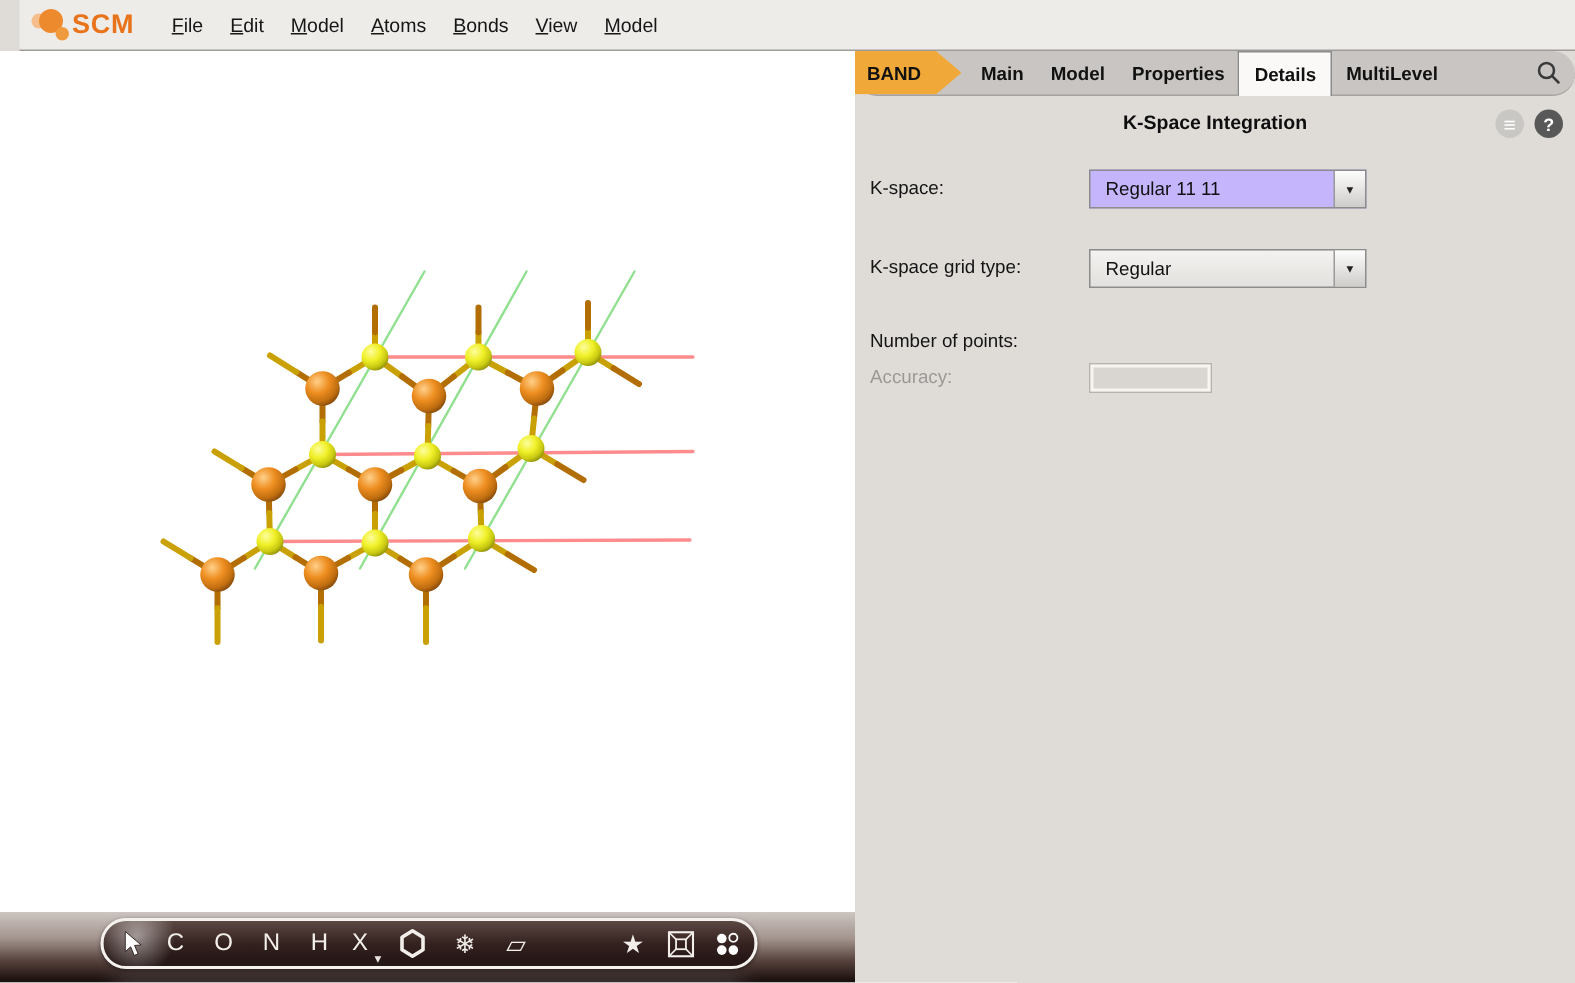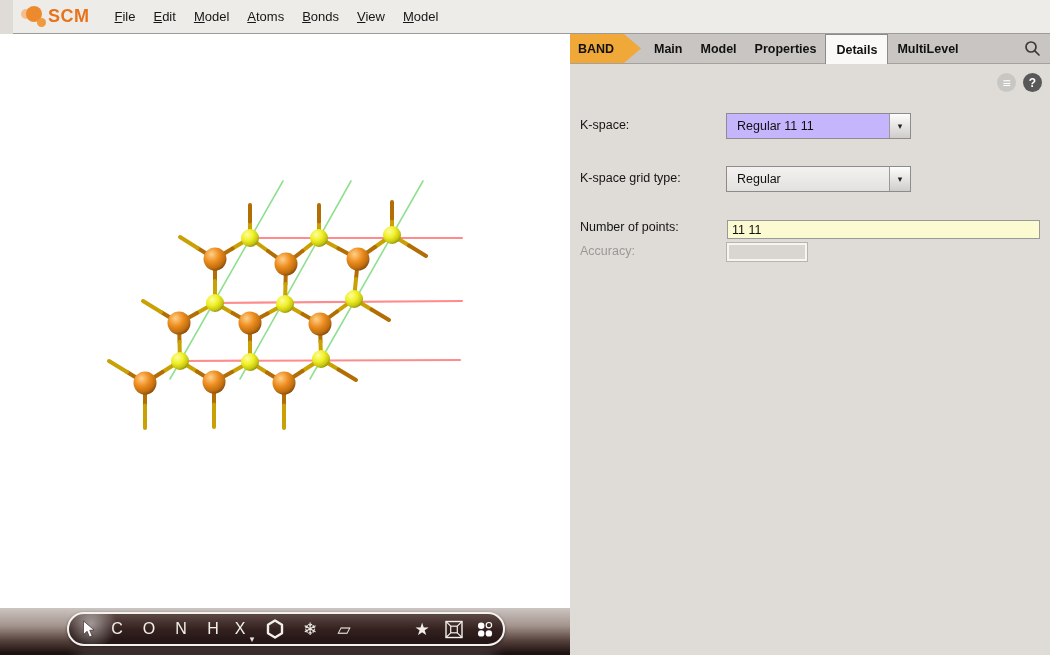--- a/index.html
+++ b/index.html
@@ -33,21 +33,21 @@
   .pill-reflection{position:absolute;left:75px;top:44px;width:422px;height:16px;border-radius:14px;
     background:rgba(255,255,255,.20);filter:blur(7px);}
   .ticon{position:absolute;top:0;height:30px;display:flex;align-items:center;justify-content:center;
     transform:translateX(-50%);color:#F2EFEA;cursor:pointer;}
   .ticon.letter{font-size:16px;font-weight:500;}
   .ticon.glyph{font-size:17px;}
   .ticon.caret{font-size:9px;padding-top:10px;color:#E8E4E0;}
   
   .panel{position:absolute;top:34px;left:570px;width:480px;height:621px;background:#DFDCD8;}
   .tabbar{position:absolute;top:0;left:0;width:480px;height:29px;background:#C8C5C2;
-    border-bottom:1px solid #A5A29E;display:flex;align-items:stretch;}
+    border-bottom:1px solid #A5A29E;display:flex;align-items:stretch;border-radius:15px;}
   .tab-band{background:#F0A838;width:63px;clip-path:polygon(0 0,76% 0,100% 50%,76% 100%,0 100%);
     font-weight:bold;font-size:12.5px;display:flex;align-items:center;padding-left:8px;color:#111;cursor:pointer;}
   .tab{padding:12px 9px;font-weight:bold;font-size:12.5px;display:flex;align-items:center;color:#111;cursor:pointer;white-space:nowrap;}
   .tab.selected{background:#FAF9F8;border:1px solid #8B8B8B;border-bottom:none;margin-bottom:-1px;padding:4px 10px;}
   .searchbtn{margin-left:auto;display:flex;align-items:center;padding-right:9px;cursor:pointer;}
   .panel-title{position:absolute;top:40px;left:0;width:480px;text-align:center;
     font-weight:bold;font-size:13px;color:#0E0E0E;}
   .circle-btn{position:absolute;top:39px;width:19px;height:19px;border-radius:50%;
     display:flex;align-items:center;justify-content:center;cursor:pointer;}
   .circle-btn.menu{left:427px;background:#C9C7C4;color:#FFFFFF;font-size:14px;font-weight:bold;}
@@ -247,33 +247,33 @@
     <div class="tab selected">Details</div>
     <div class="tab">MultiLevel</div>
     <div class="searchbtn">
       <svg width="17" height="17" viewBox="0 0 17 17">
         <circle cx="7" cy="7" r="5" fill="none" stroke="#3A3A3A" stroke-width="1.7"></circle>
         <line x1="10.8" y1="10.8" x2="15" y2="15" stroke="#3A3A3A" stroke-width="1.7" stroke-linecap="round"></line>
       </svg>
     </div>
   </div>
 
+  <div class="panel-title">K-Space Integration</div>
   <div class="circle-btn menu">≡</div>
   <div class="circle-btn help">?</div>
 
   <div class="flabel" style="top:84px">K-space:</div>
   <div class="combo hl" style="top:79px">
     <span class="val">Regular 11 11</span>
     <span class="btn">▾</span>
   </div>
 
   <div class="flabel" style="top:137px">K-space grid type:</div>
   <div class="combo plain" style="top:132px">
     <span class="val">Regular</span>
     <span class="btn">▾</span>
   </div>
 
   <div class="flabel" style="top:186px">Number of points:</div>
-  <input class="tinput points" type="text" value="11 11" style="">
 
   <div class="flabel disabled" style="top:210px">Accuracy:</div>
   <input class="tinput accuracy" type="text" disabled="" value="" style="">
 </div>
 
 </body></html>

